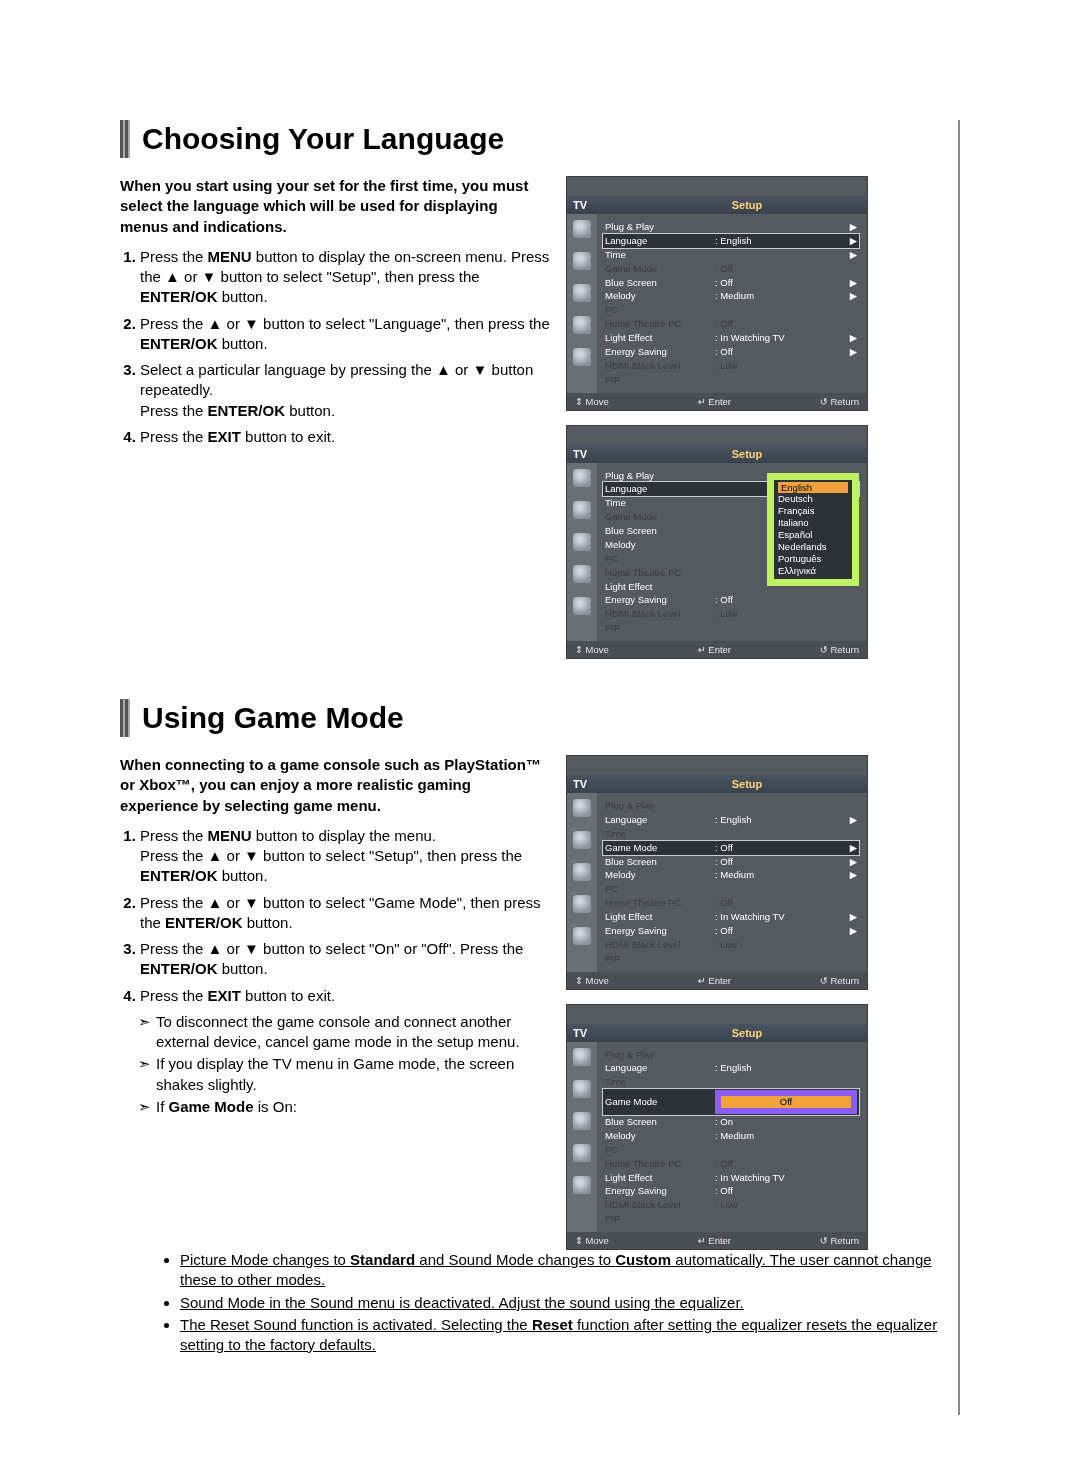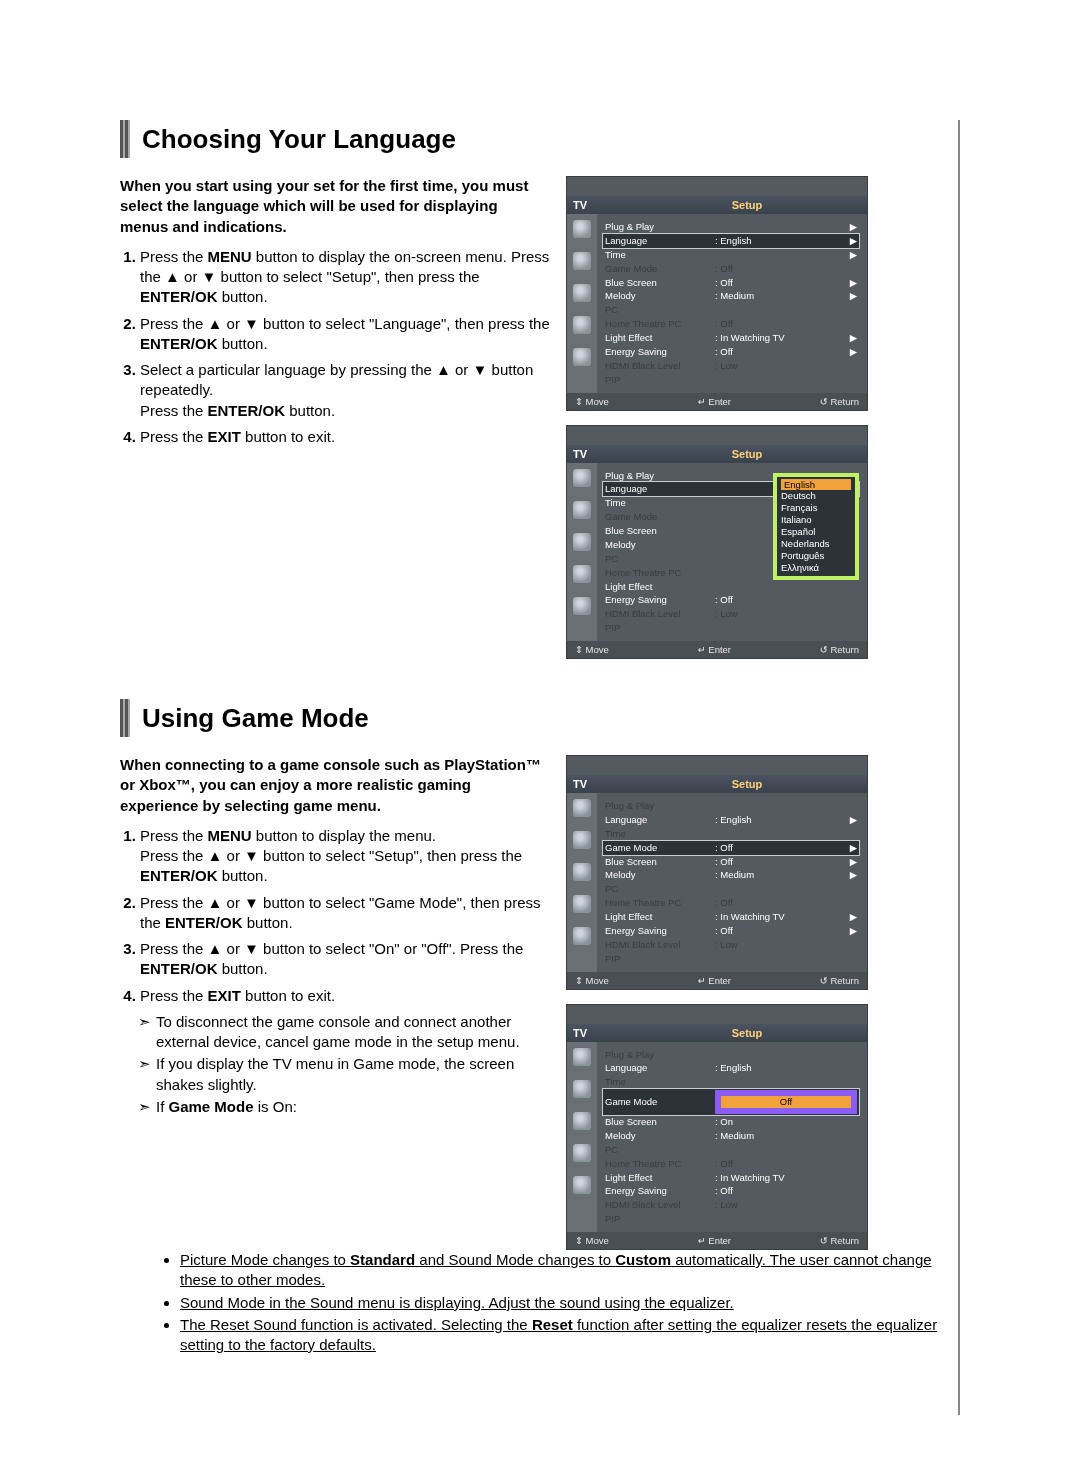--- a/index.html
+++ b/index.html
@@ -24,21 +24,21 @@
     align-items: center;
     margin-bottom: 18px;
   }
   .heading-stripe {
     width: 10px;
     height: 38px;
     background: linear-gradient(to right, #555 0 3px, #aaa 3px 5px, #555 5px 8px, #aaa 8px 10px);
     margin-right: 12px;
   }
   .heading-text {
-    font-size: 26px;
+    font-size: 30px;
     font-weight: bold;
   }
   .body-block {
     display: flex;
     flex-direction: row;
     gap: 16px;
   }
   .left-col {
     flex: 0 0 430px;
     font-size: 15px;
@@ -170,21 +170,21 @@
     background: #f2a23a;
     color: #000;
     padding: 0 4px;
     border: 6px solid #8b5cf6;
     display: inline-block;
     min-width: 36px;
     text-align: center;
   }
   .lang-pop {
     background: #2d3238;
-    border: 4px solid #bef264;
+    border: 7px solid #bef264;
     padding: 2px 4px;
     font-size: 9.5px;
     line-height: 1.25;
     min-width: 70px;
   }
   .lang-pop .sel {
     background: #f2a23a;
     color: #000;
     padding: 0 3px;
     display: block;
@@ -571,20 +571,20 @@
               <span><span>↵</span> <span>Enter</span></span>
               <span><span>↺</span> <span>Return</span></span>
             </div>
           </div>
         </div>
       </div>
 
       <div class="fullwidth-notes">
         <ul class="sub-bullets" id="s2sub" style="margin-left:18px;text-decoration:underline;">
             <li>Picture Mode changes to <b>Standard</b> and Sound Mode changes to <b>Custom</b> automatically. The user cannot change these to other modes.</li>
-            <li>Sound Mode in the Sound menu is displaying. Adjust the sound using the equalizer.</li>
+            <li>Sound Mode in the Sound menu is deactivated. Adjust the sound using the equalizer.</li>
             <li>The Reset Sound function is activated. Selecting the <b>Reset</b> function after setting the equalizer resets the equalizer setting to the factory defaults.</li>
           </ul>
       </div>
     </div>
   </div>
 
 </div>
 
 </body></html>

